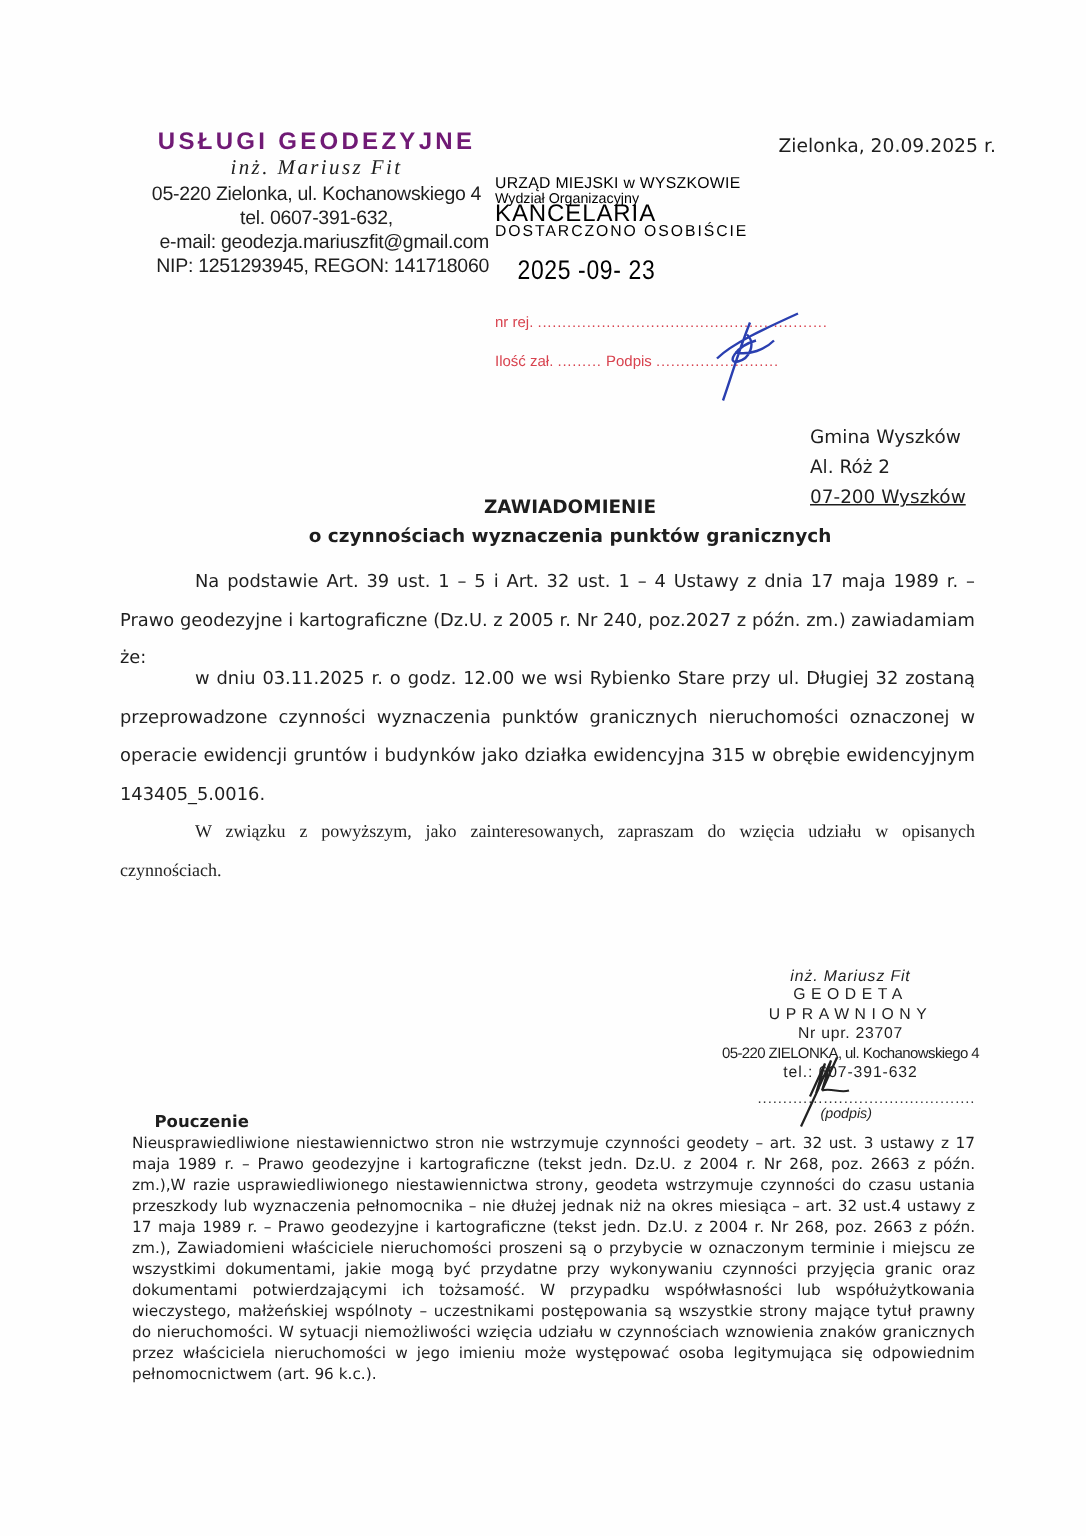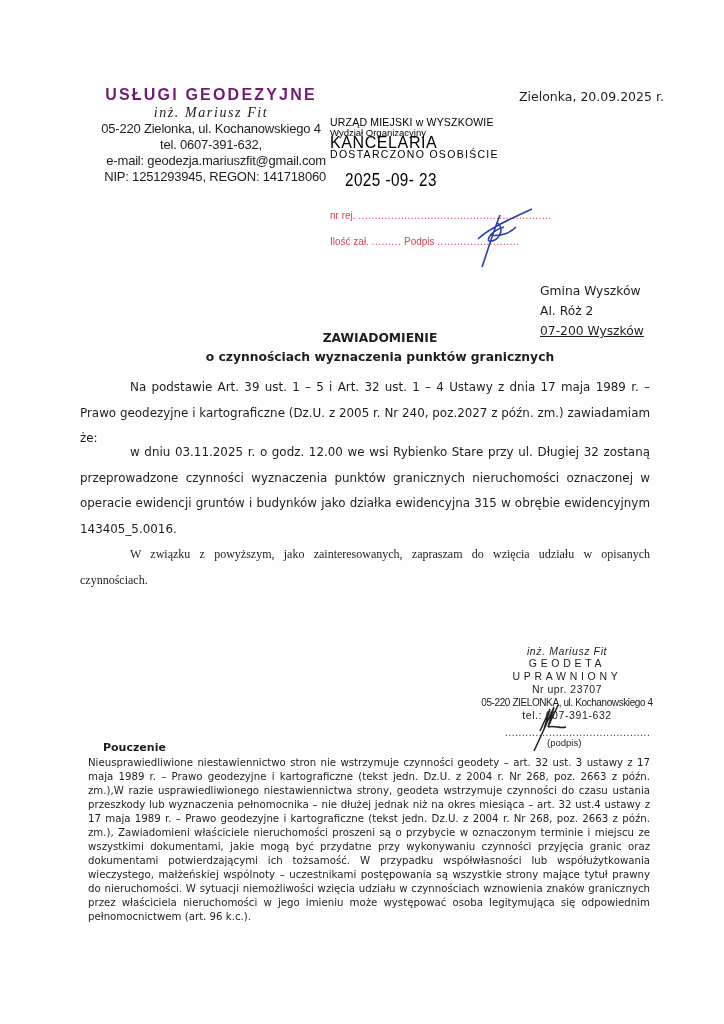--- a/index.html
+++ b/index.html
@@ -44,21 +44,21 @@
   b { font-weight: normal; }
 
   
   #geo-block { left: 472px; top: 645px; width: 190px; text-align: center; }
   #geo-name { font-style: italic; font-size: 10.5px; letter-spacing: 0.6px; }
   #geo-title { font-size: 10.5px; letter-spacing: 3.7px; line-height: 13px; }
   #geo-nr { font-size: 10.5px; letter-spacing: 0.5px; line-height: 13px; }
   #geo-addr { font-size: 10px; letter-spacing: -0.4px; line-height: 13px; }
   #geo-tel { font-size: 10.5px; letter-spacing: 0.6px; line-height: 13px; }
   #sig-dots { left: 505px; top: 727px; font-size: 10px; color: #333; letter-spacing: 0.6px; }
-  #sig-label { left: 547px; top: 737px; font-size: 9.5px; }
+  #sig-label { left: 547px; top: 737px; font-size: 9.5px; font-style: italic; }
 
   
   #pouczenie-title { left: 88px; top: 741px; font-weight: bold; font-size: 12px; }
   #pouczenie-text { left: 88px; top: 756px; width: 562px; font-size: 11.1px; line-height: 14px; text-align: justify; }
 
   svg.sig { position: absolute; overflow: visible; }
 </style>
 </head>
 <body>
 

